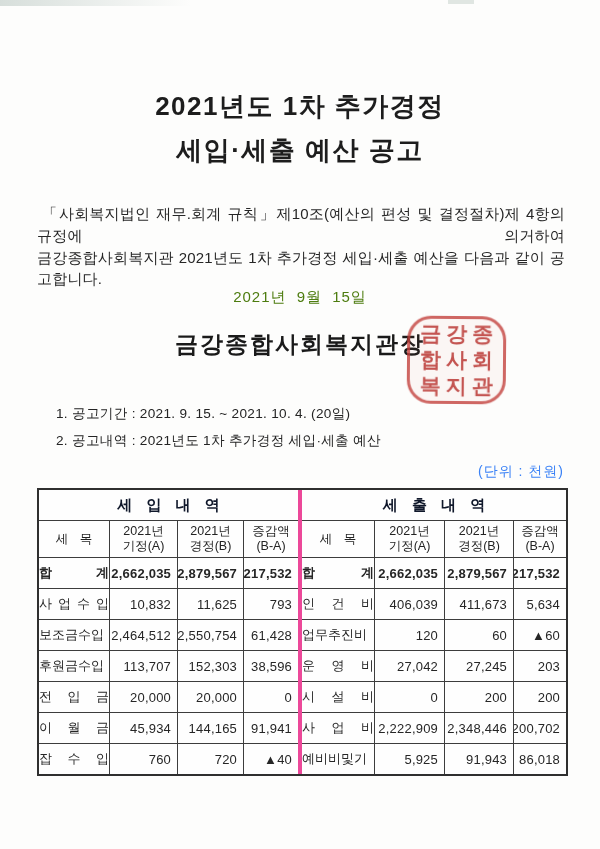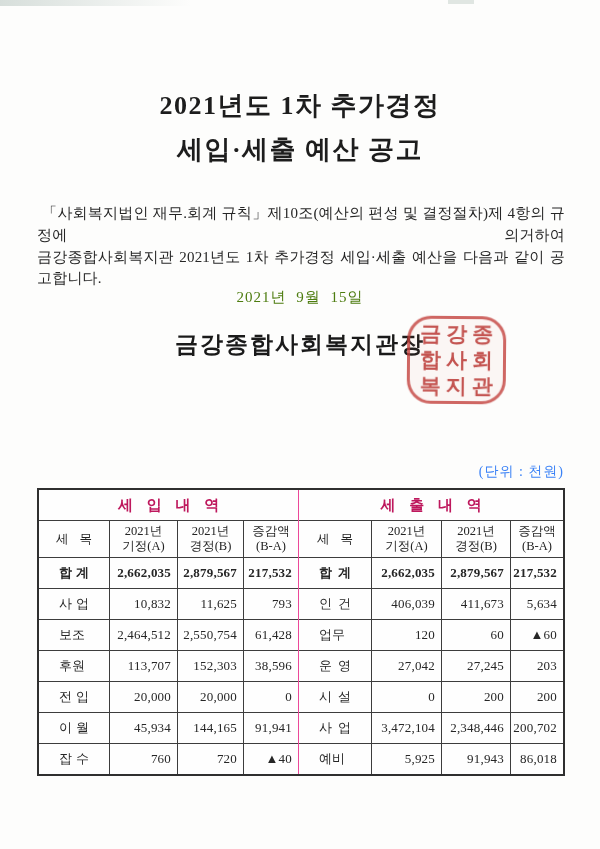--- a/index.html
+++ b/index.html
@@ -1,19 +1,19 @@
 <!DOCTYPE html>
 <html><head>
 <meta charset="utf-8">
 <style>
   html,body{margin:0;padding:0;}
   .page{
     position:relative;width:600px;height:849px;overflow:hidden;
     background:#fdfdfc;color:#222;
-    font-family:Liberation Serif, serif;
+    font-family:Liberation Sans, sans-serif;
   }
   .smudge{position:absolute;top:0;left:0;width:225px;height:6px;
     background:linear-gradient(to right, rgba(168,185,178,.45), rgba(168,185,178,0) 85%);}
   .smudge2{position:absolute;top:0;left:448px;width:26px;height:4px;background:rgba(168,185,178,.35);}
 
   .title{position:absolute;top:84px;left:0;width:100%;text-align:center;
     font-size:26px;font-weight:700;line-height:44px;letter-spacing:1.5px;color:#1d1d1d;}
 
   .bodypar{position:absolute;top:203px;left:37px;width:528px;
     font-size:15px;line-height:21.8px;letter-spacing:.2px;color:#262626;}
@@ -34,32 +34,32 @@
     letter-spacing:5px;text-indent:5px;color:rgba(186,55,52,.85);}
 
   .items{position:absolute;top:400px;left:56px;font-size:13.6px;line-height:27px;
     letter-spacing:.3px;color:#242424;}
 
   .unit{position:absolute;top:463px;right:36px;font-size:14px;letter-spacing:1px;color:#3b82f6;}
 
   .btable{position:absolute;top:488px;left:37px;display:flex;
     border:2px solid #2f2f2f;background:#fefefe;}
   .tsection{display:flex;flex-direction:column;}
-  .tsection + .tsection{border-left:1px solid #ec4899;}
+  .tsection + .tsection{border-left:4px solid #ec4899;}
   .sec-title{height:30px;display:flex;align-items:center;justify-content:center;
-    font-size:15px;font-weight:600;letter-spacing:5px;text-indent:5px;color:#be185d;}
+    font-size:15px;font-weight:600;letter-spacing:5px;text-indent:5px;color:#0f172a;}
   .sec-cols{display:grid;grid-template-columns:var(--cols);height:36px;border-top:1px solid #3d3d3d;}
   .colh{display:flex;align-items:center;justify-content:center;text-align:center;
     font-size:12.5px;line-height:15px;white-space:pre-line;border-left:1px solid #3d3d3d;color:#232323;}
   .colh:first-child{border-left:none;}
   .colh.first{letter-spacing:4px;text-indent:4px;}
   .trow{display:grid;grid-template-columns:var(--cols);height:31px;border-top:1px solid #3d3d3d;box-sizing:border-box;}
   .tcell{border-left:1px solid #3d3d3d;box-sizing:border-box;font-size:13px;color:#262626;overflow:hidden;}
   .tcell:first-child{border-left:none;}
-  .tcell.label{display:block;line-height:30px;padding:0 20px;
+  .tcell.label{display:block;line-height:30px;padding:0 0;
     text-align:justify;text-align-last:justify;}
   .tcell.num{display:flex;align-items:center;justify-content:flex-end;padding-right:6px;
     letter-spacing:.2px;}
   .trow.bold .tcell{font-weight:700;}
 </style>
 </head>
 <body>
 
 <div class="page">
 
@@ -79,20 +79,24 @@
   <div class="date">2021년 9월 15일</div>
 
   <div class="signer">금강종합사회복지관장</div>
 
   <div class="stamp">
     <div class="srow">금강종</div>
     <div class="srow">합사회</div>
     <div class="srow">복지관</div>
   </div>
 
+  <div class="items">
+    <div>1. 공고기간 : 2021. 9. 15.  ~  2021. 10. 4. (20일)</div>
+    <div>2. 공고내역 : 2021년도 1차 추가경정 세입·세출 예산</div>
+  </div>
 
   <div class="unit">(단위 : 천원)</div>
 
   <div class="btable">
 
     <div class="tsection" style="--cols:70px 68px 66px 55px">
       <div class="sec-title">세 입 내 역</div>
       <div class="sec-cols">
         <div class="colh first">세 목</div>
         <div class="colh">2021년
@@ -185,21 +189,21 @@
             <div class="tcell num">203</div>
           </div>
           <div class="trow">
             <div class="tcell label">시 설 비</div>
             <div class="tcell num">0</div>
             <div class="tcell num">200</div>
             <div class="tcell num">200</div>
           </div>
           <div class="trow">
             <div class="tcell label">사 업 비</div>
-            <div class="tcell num">3,472,104</div>
+            <div class="tcell num">2,222,909</div>
             <div class="tcell num">2,348,446</div>
             <div class="tcell num">200,702</div>
           </div>
           <div class="trow">
             <div class="tcell label">예비비및기타</div>
             <div class="tcell num">5,925</div>
             <div class="tcell num">91,943</div>
             <div class="tcell num">86,018</div>
           </div>
         </div>

